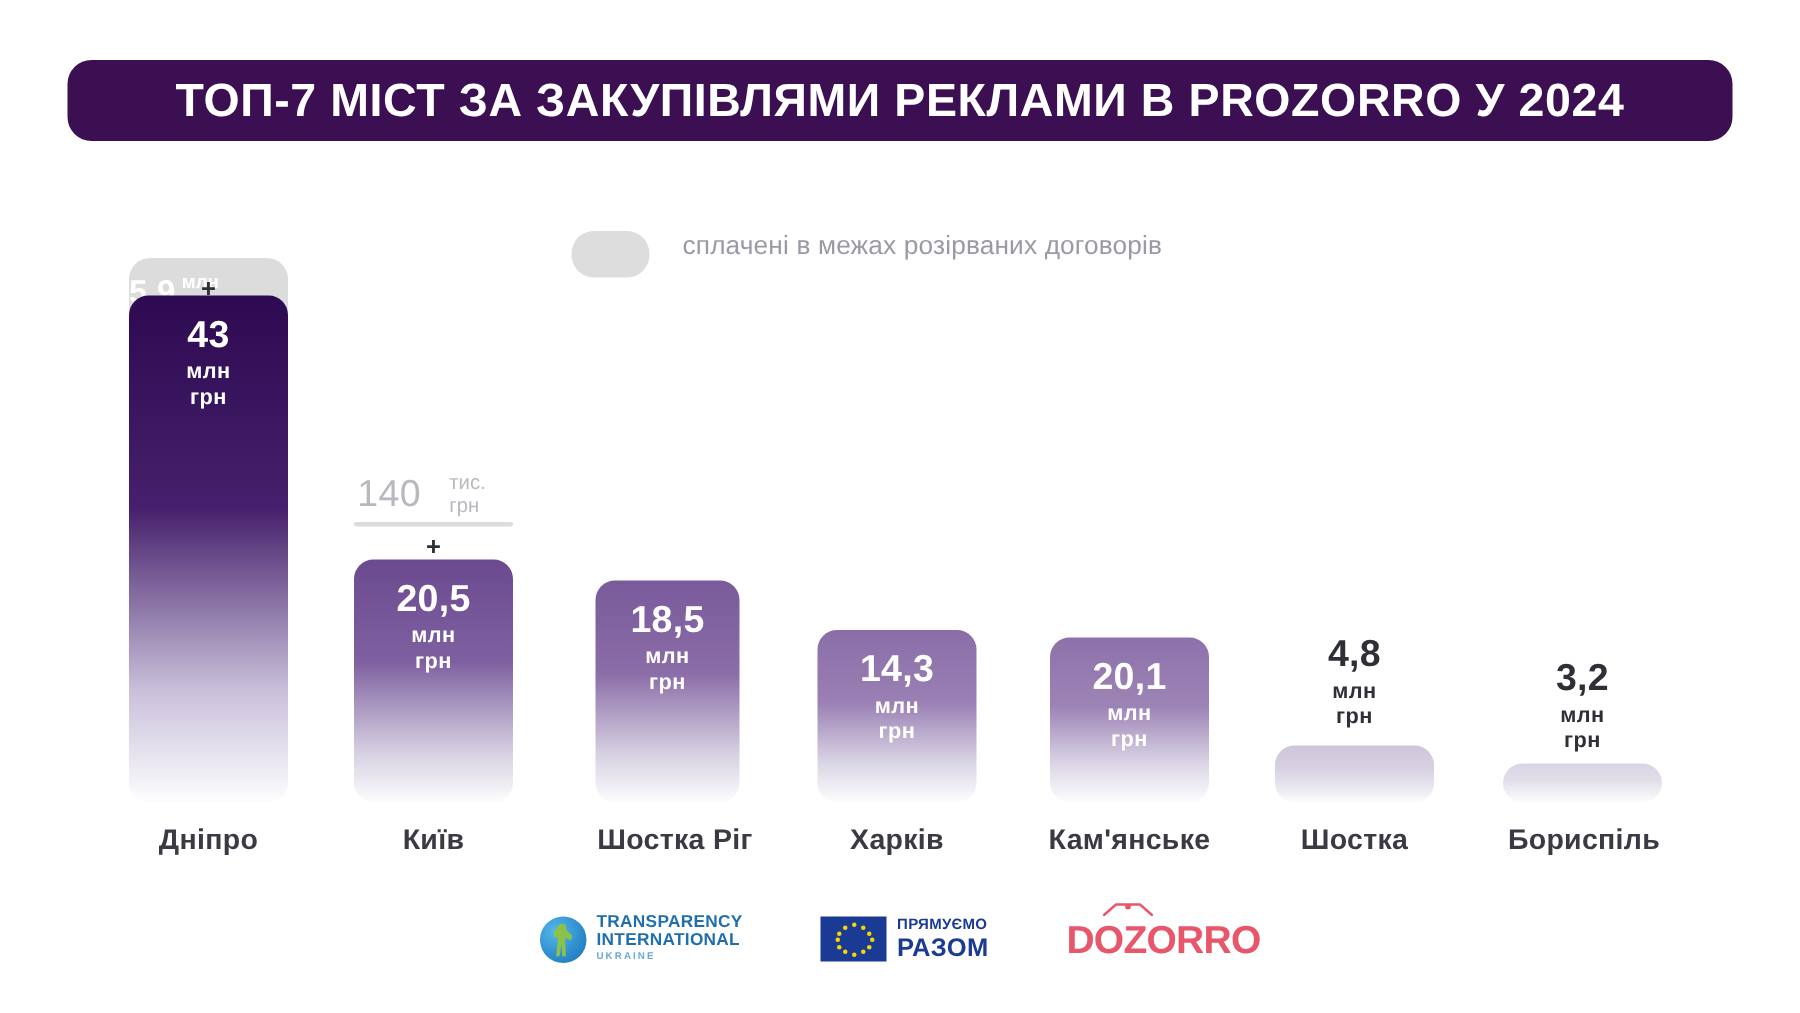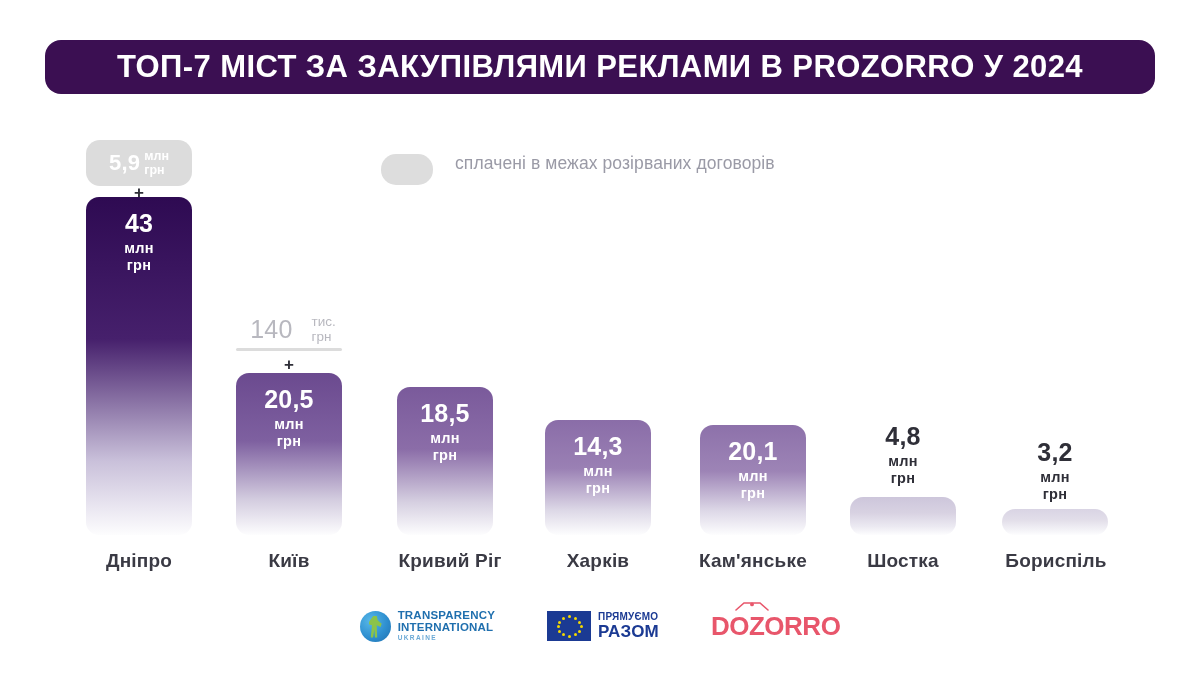--- a/index.html
+++ b/index.html
@@ -124,21 +124,21 @@
     top: auto;
   }
 
   
   .gray-chip {
     position: absolute;
     background: #dcdcdc;
     border-radius: 14px;
     display: flex;
     align-items: center;
-    justify-content: center;
+    margin-top: 32px;
   }
   .gray-chip .chip-inner {
     display: flex;
     align-items: center;
     color: #ffffff;
     font-weight: 700;
   }
   .gray-chip .chip-num {
     font-size: 22px;
     letter-spacing: 0.2px;
@@ -342,21 +342,21 @@
     <div class="bar-value">
       <span class="num">43</span>
       <span class="unit">
         <span>млн</span><br>
         <span>грн</span>
       </span>
     </div>
   </div>
   <div class="city-label" style="left:86px; width:106px;">Дніпро</div>
 
-  <div class="gray-line-label" style="left:240px; top:312px; width:106px; height:34px;gap:16px;">
+  <div class="gray-line-label" style="left:228px; top:312px; width:106px; height:34px;gap:16px;">
     <span class="chip-num">140</span>
     <span class="chip-unit">
       <span>тис.</span><br>
       <span>грн</span>
     </span>
   </div>
   <div class="gray-line" style="left:236px; top:348px; width:106px;"></div>
   <div class="plus-sign" style="left:236px; top:356px; width:106px;">+</div>
 
   <div class="bar" style="left:236px; width:106px; height:162px; --c-top:#6b4a8f; --c-mid:#7e60a0; --c-low:#d3ccdf;">
@@ -372,21 +372,21 @@
 
   <div class="bar" style="left:397px; width:96px; height:148px; --c-top:#7a5a9b; --c-mid:#8b6da8; --c-low:#d6d0e1;">
     <div class="bar-value">
       <span class="num">18,5</span>
       <span class="unit">
         <span>млн</span><br>
         <span>грн</span>
       </span>
     </div>
   </div>
-  <div class="city-label" style="left:390px; width:120px;">Кривий Ріг</div>
+  <div class="city-label" style="left:390px; width:120px;">Шостка Ріг</div>
 
   <div class="bar" style="left:545px; width:106px; height:115px; --c-top:#8a6da8; --c-mid:#9a80b4; --c-low:#dcd7e6;">
     <div class="bar-value">
       <span class="num">14,3</span>
       <span class="unit">
         <span>млн</span><br>
         <span>грн</span>
       </span>
     </div>
   </div>

